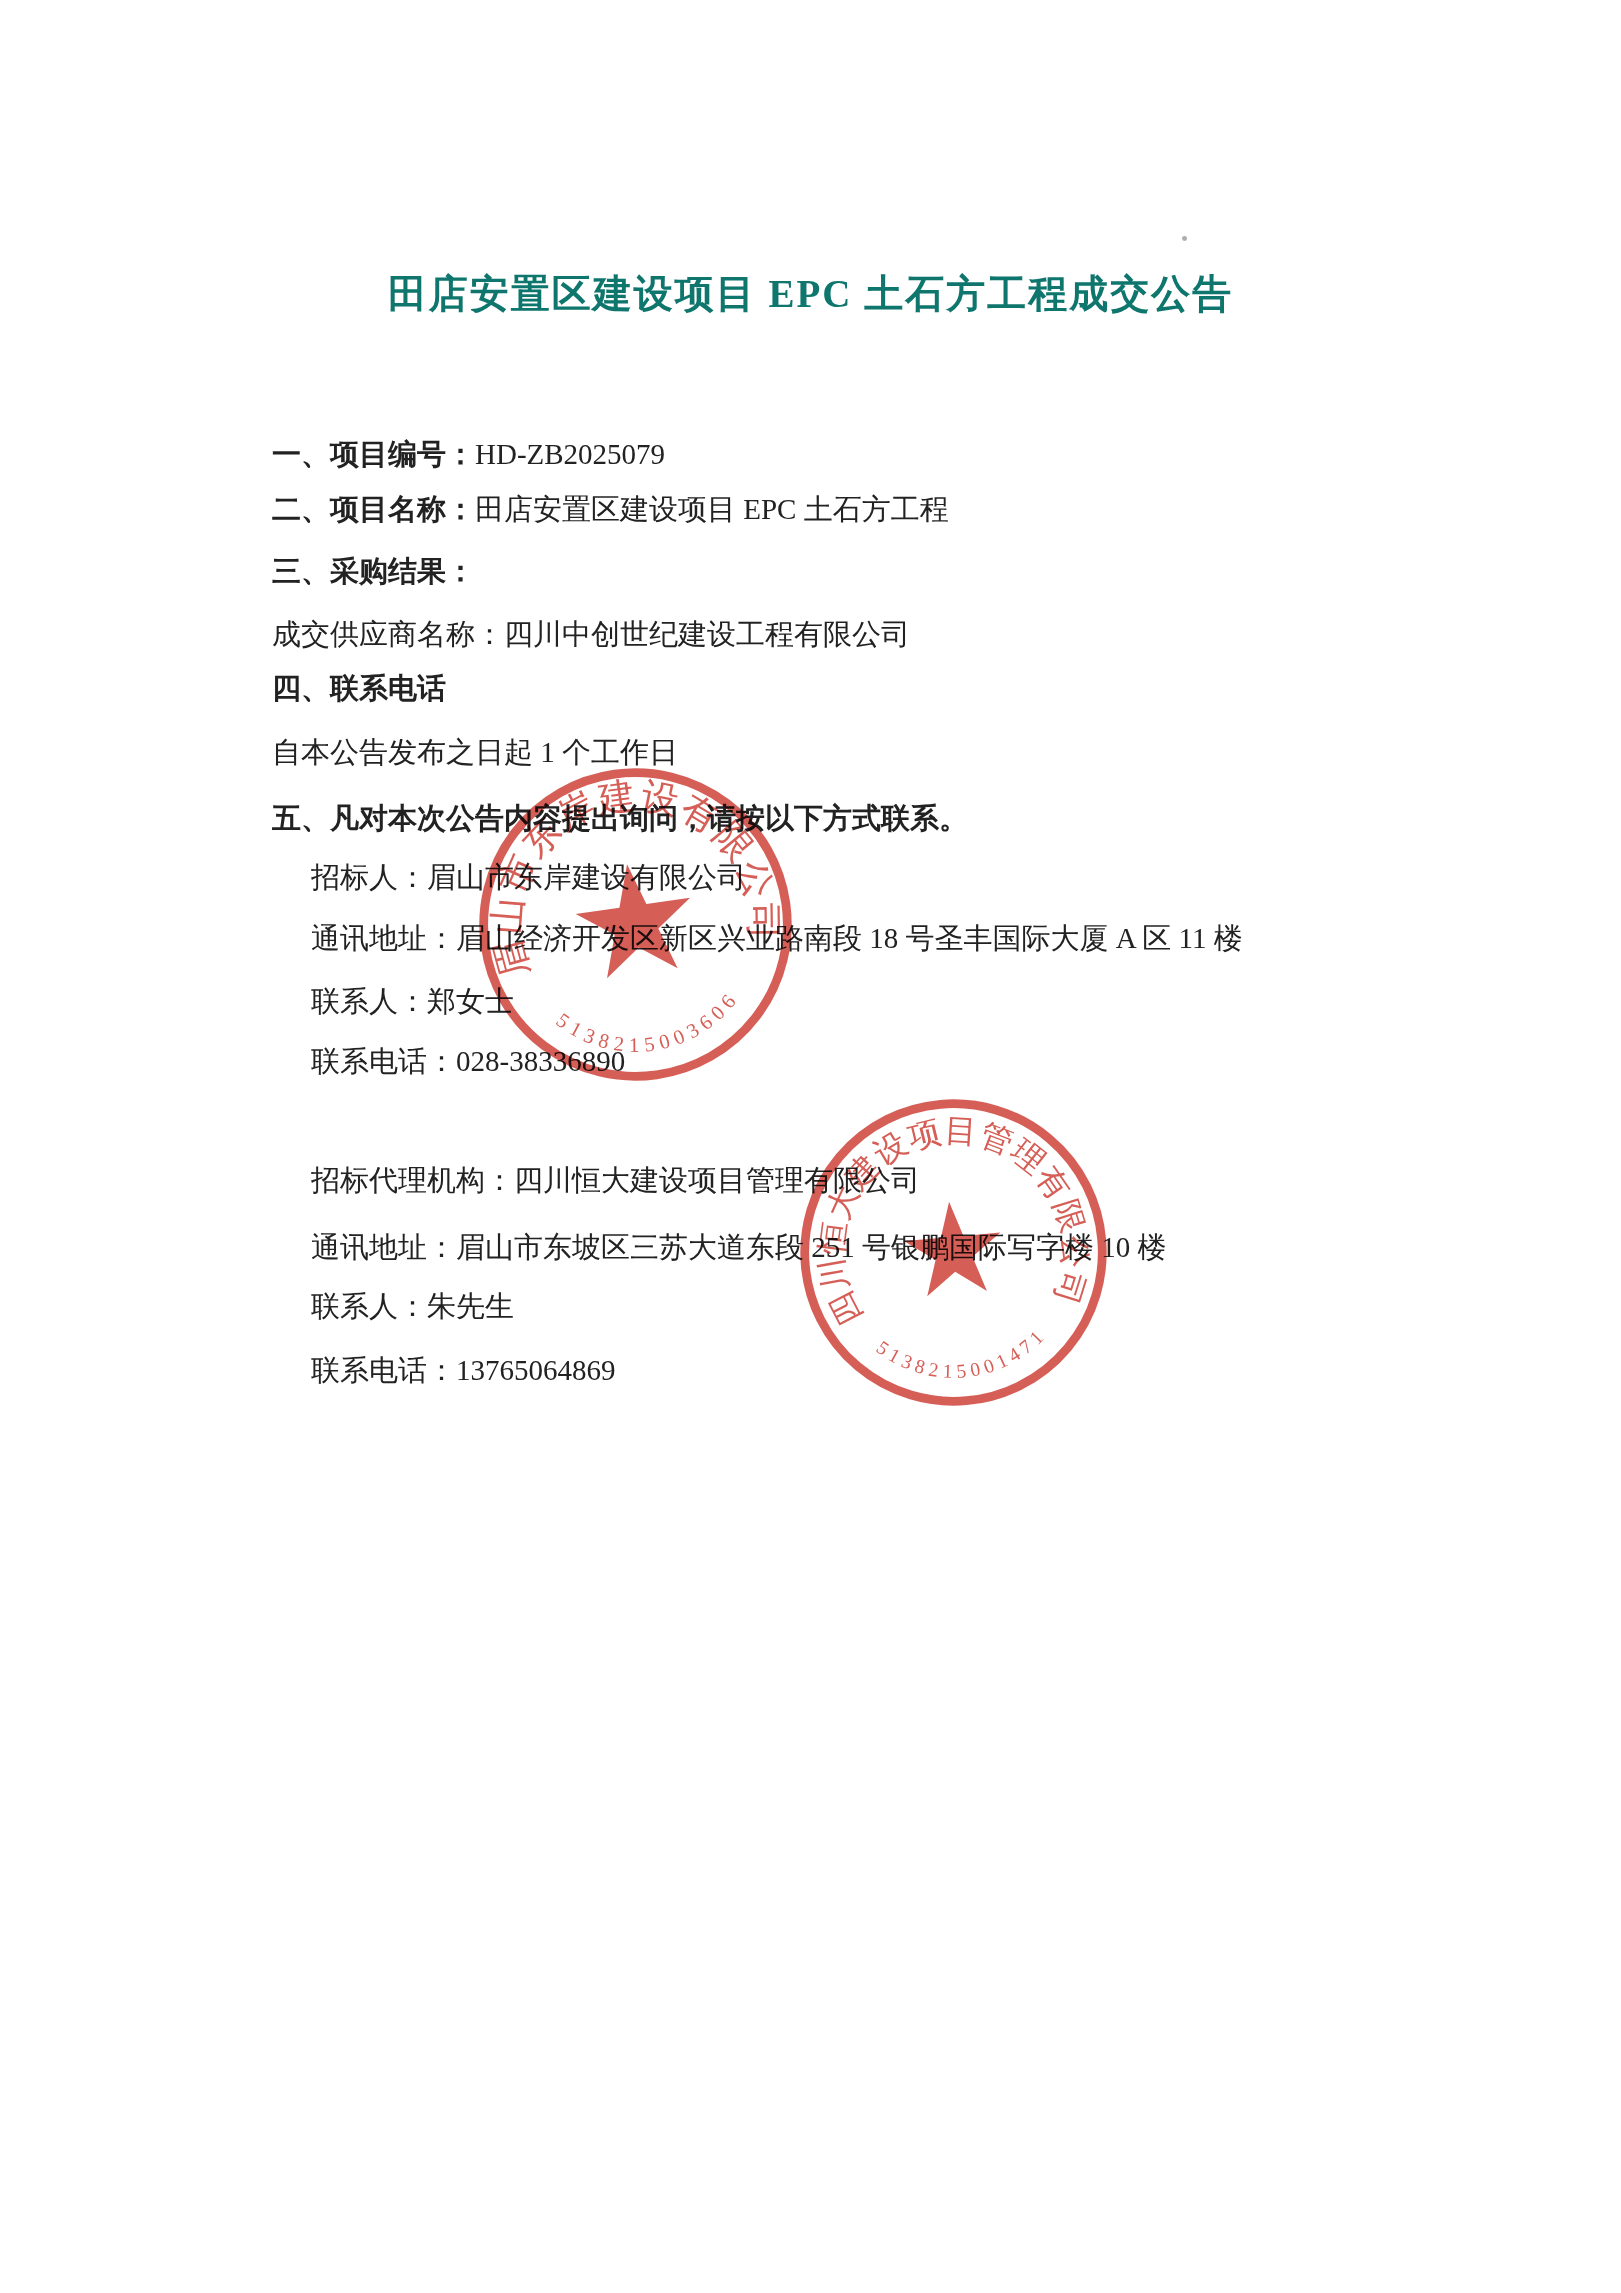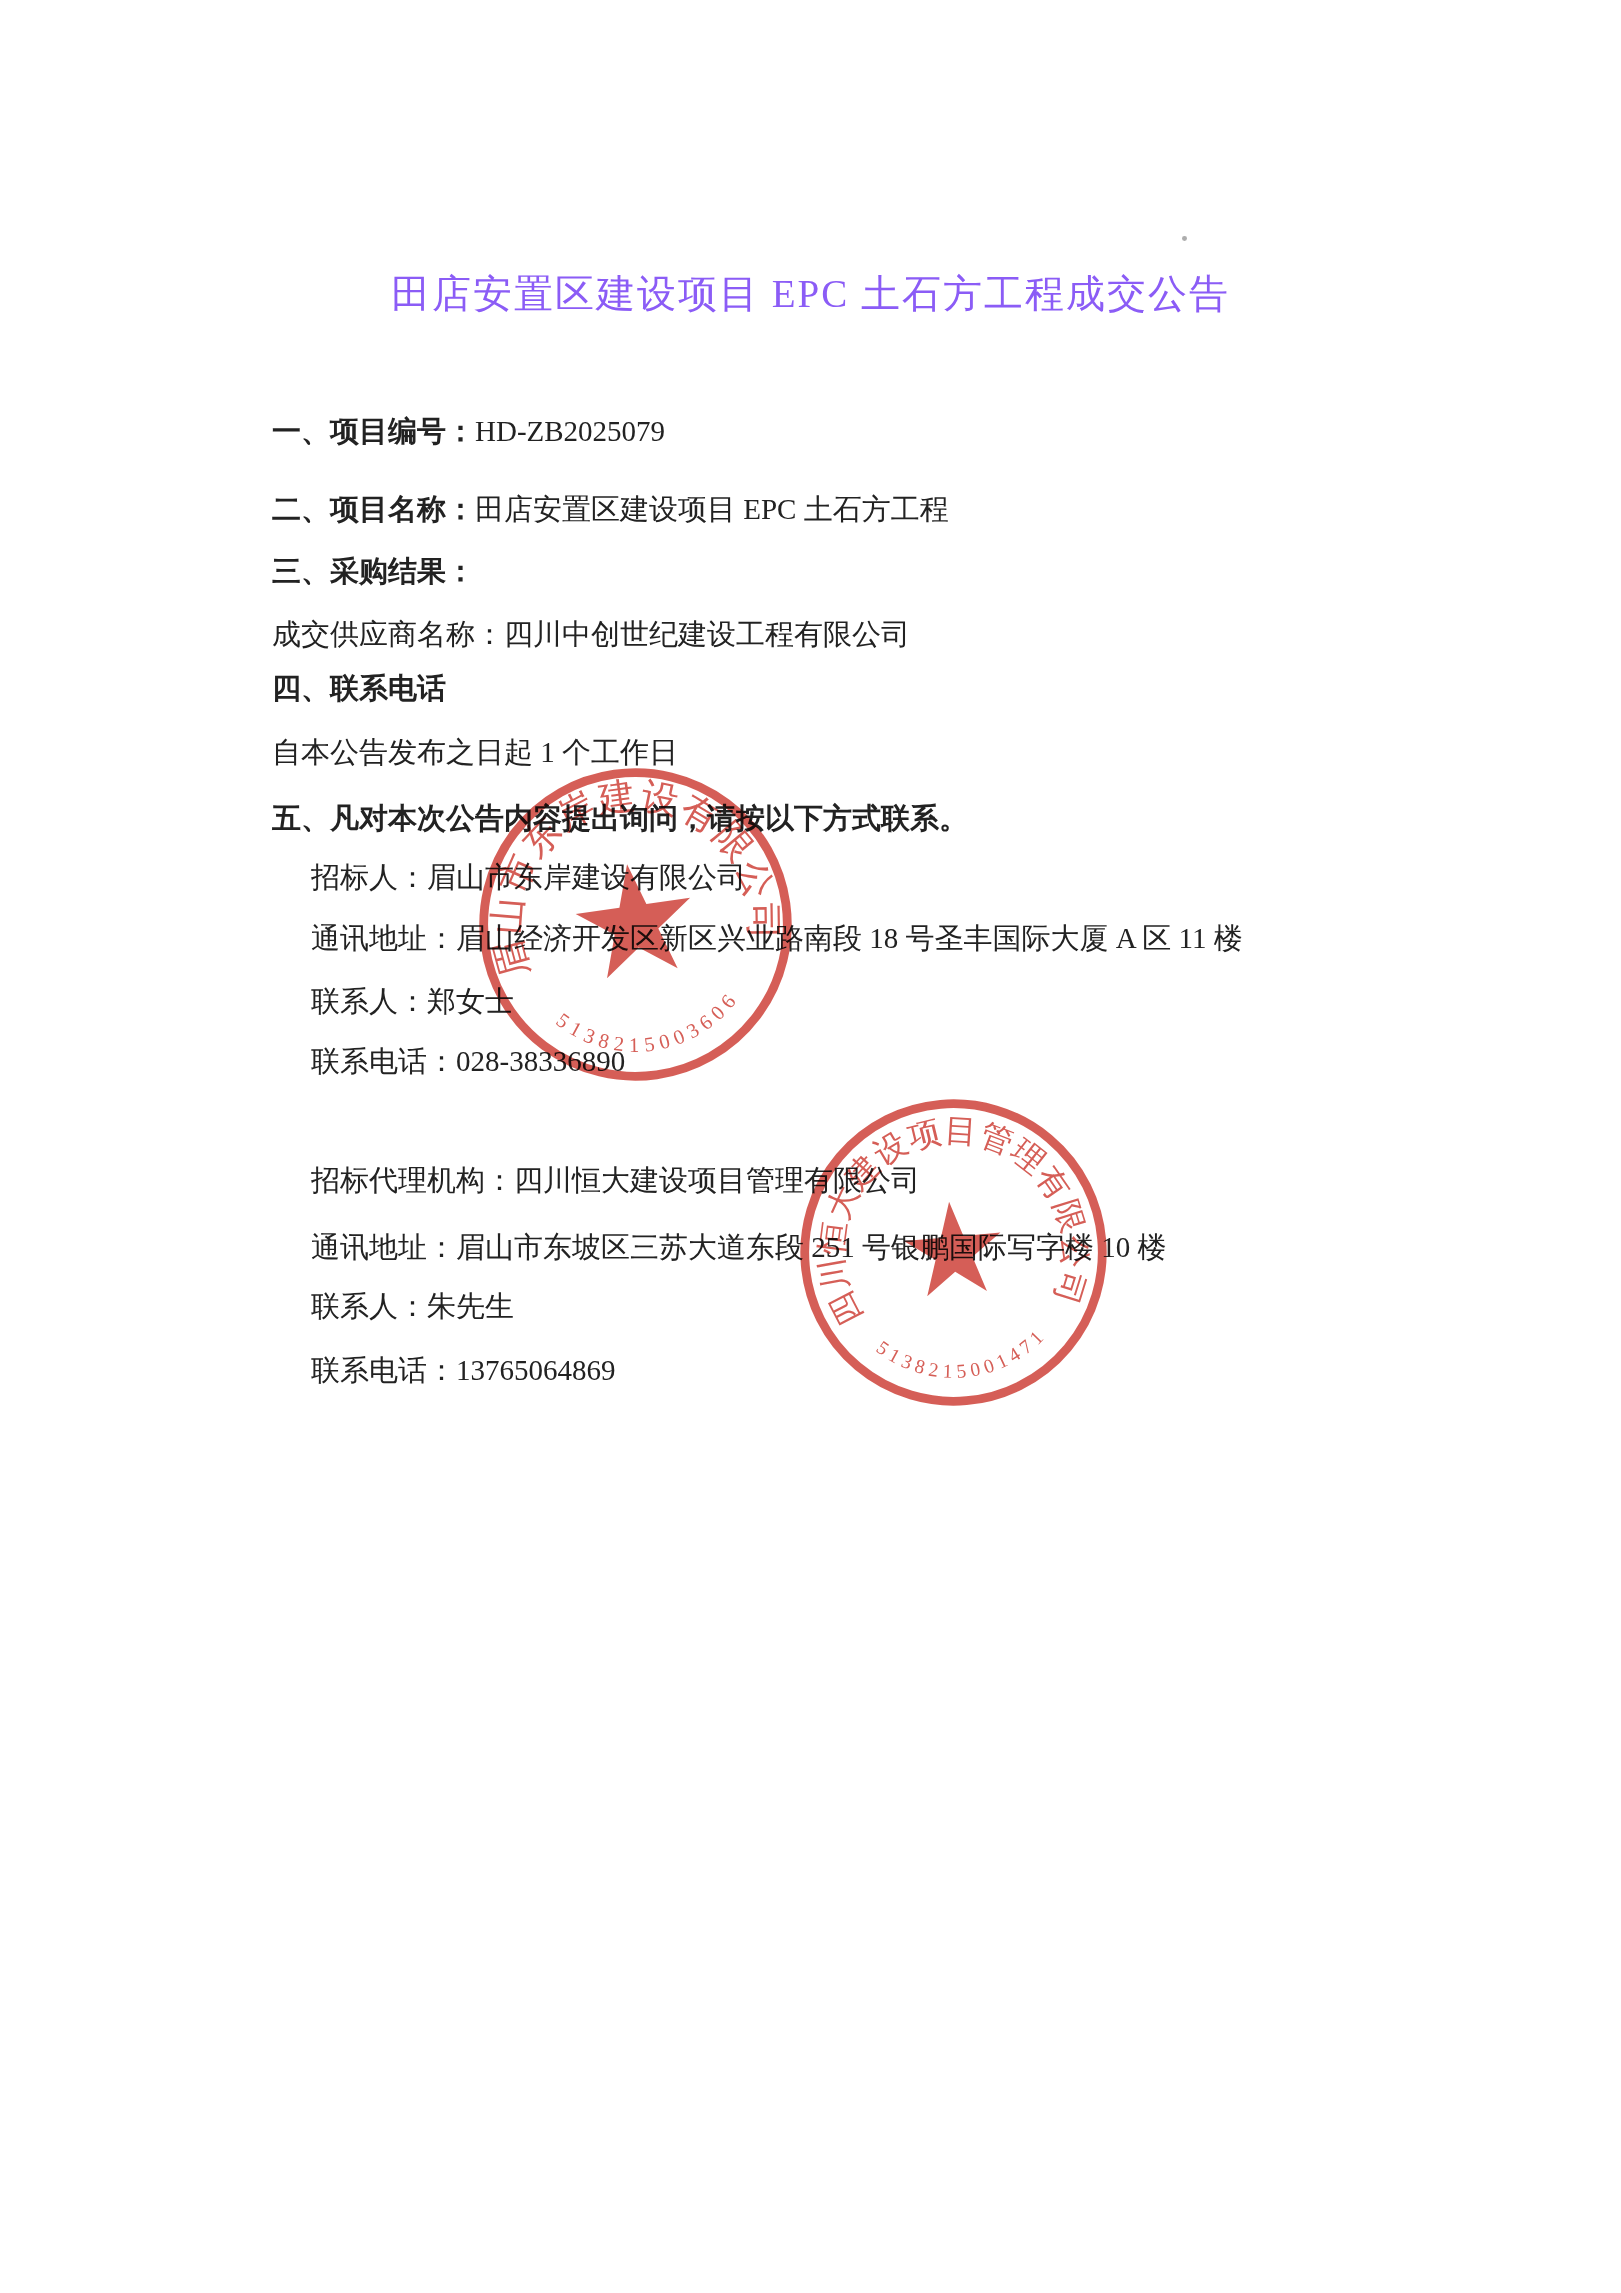--- a/index.html
+++ b/index.html
@@ -10,23 +10,23 @@
     overflow:hidden;
     font-family:"Liberation Serif","DejaVu Serif",serif;
     color:#1f1f1f;
   }
   .title{
     position:absolute;
     top:267px;left:0;width:100%;
     margin:0;
     text-align:center;
     font-size:39px;
-    font-weight:normal;
+    font-weight:bold;
     letter-spacing:2px;
-    color:#8b5cf6;
+    color:#0f766e;
   }
   .line{
     position:absolute;
     left:272px;
     font-size:29px;
     line-height:35px;
     white-space:nowrap;
     color:#222222;
   }
   .line.ind{left:311px;}
@@ -47,21 +47,21 @@
 </style>
 </head>
 <body>
 
 <div class="page">
 
   <h1 class="title">田店安置区建设项目 EPC 土石方工程成交公告</h1>
 
   <div class="speck" style="left:1182px;top:236px;"></div>
 
-  <div class="line" style="top:414px;text-align:right;"><span class="b">一、项目编号：</span><span>HD-ZB2025079</span></div>
+  <div class="line" style="top:437px;text-align:right;"><span class="b">一、项目编号：</span><span>HD-ZB2025079</span></div>
 
   <div class="line" style="top:492px;"><span class="b">二、项目名称：</span><span>田店安置区建设项目 EPC 土石方工程</span></div>
 
   <div class="line" style="top:554px;"><span class="b">三、采购结果：</span></div>
 
   <div class="line" style="top:617px;"><span>成交供应商名称：</span><span>四川中创世纪建设工程有限公司</span></div>
 
   <div class="line" style="top:671px;"><span class="b">四、联系电话</span></div>
 
   <div class="line" style="top:735px;"><span>自本公告发布之日起 1 个工作日</span></div>

